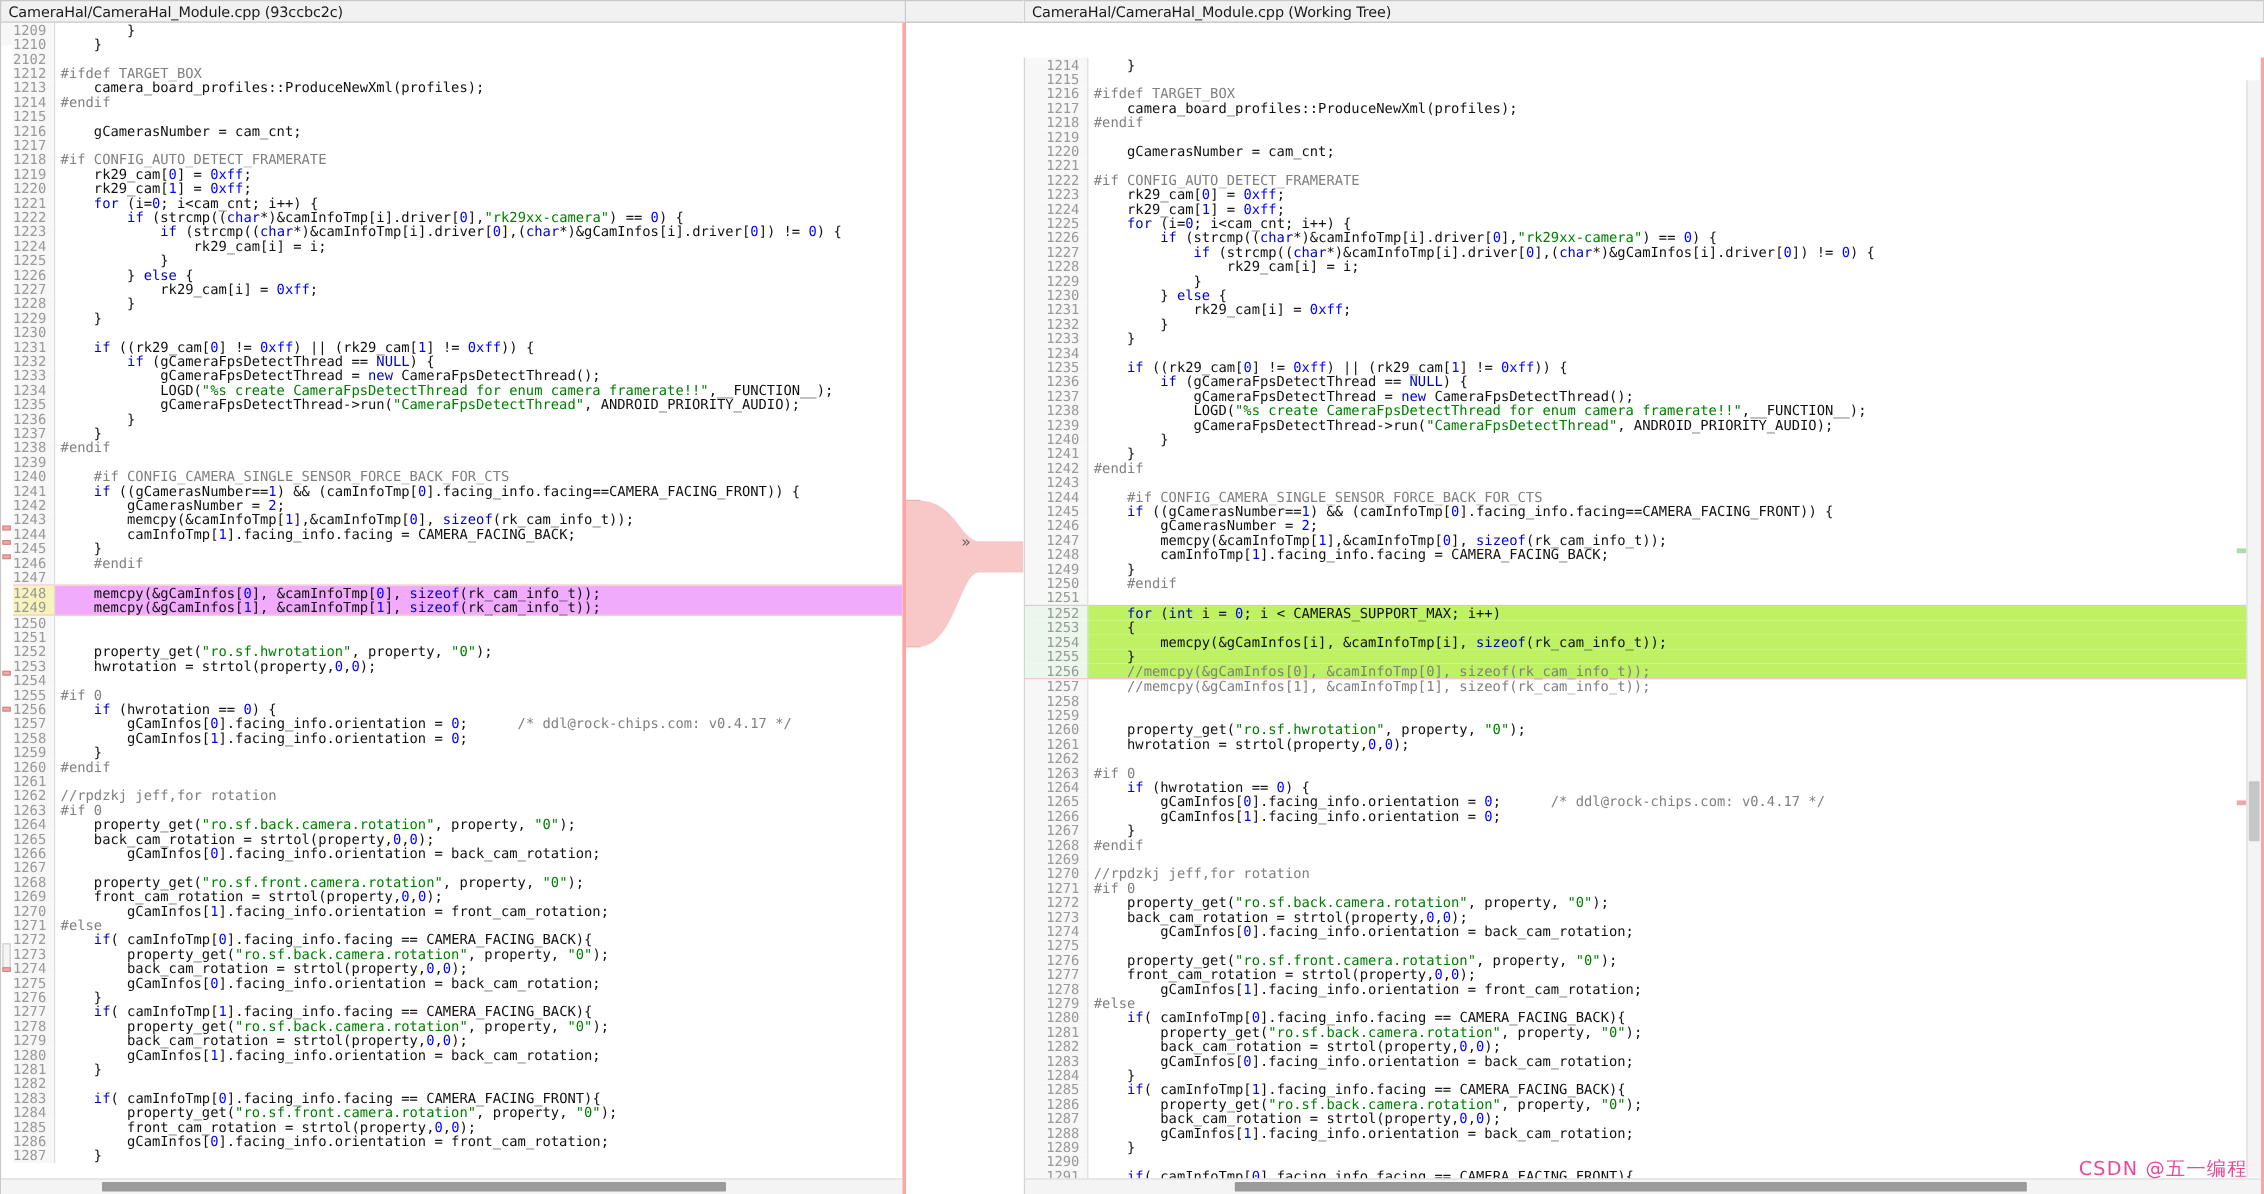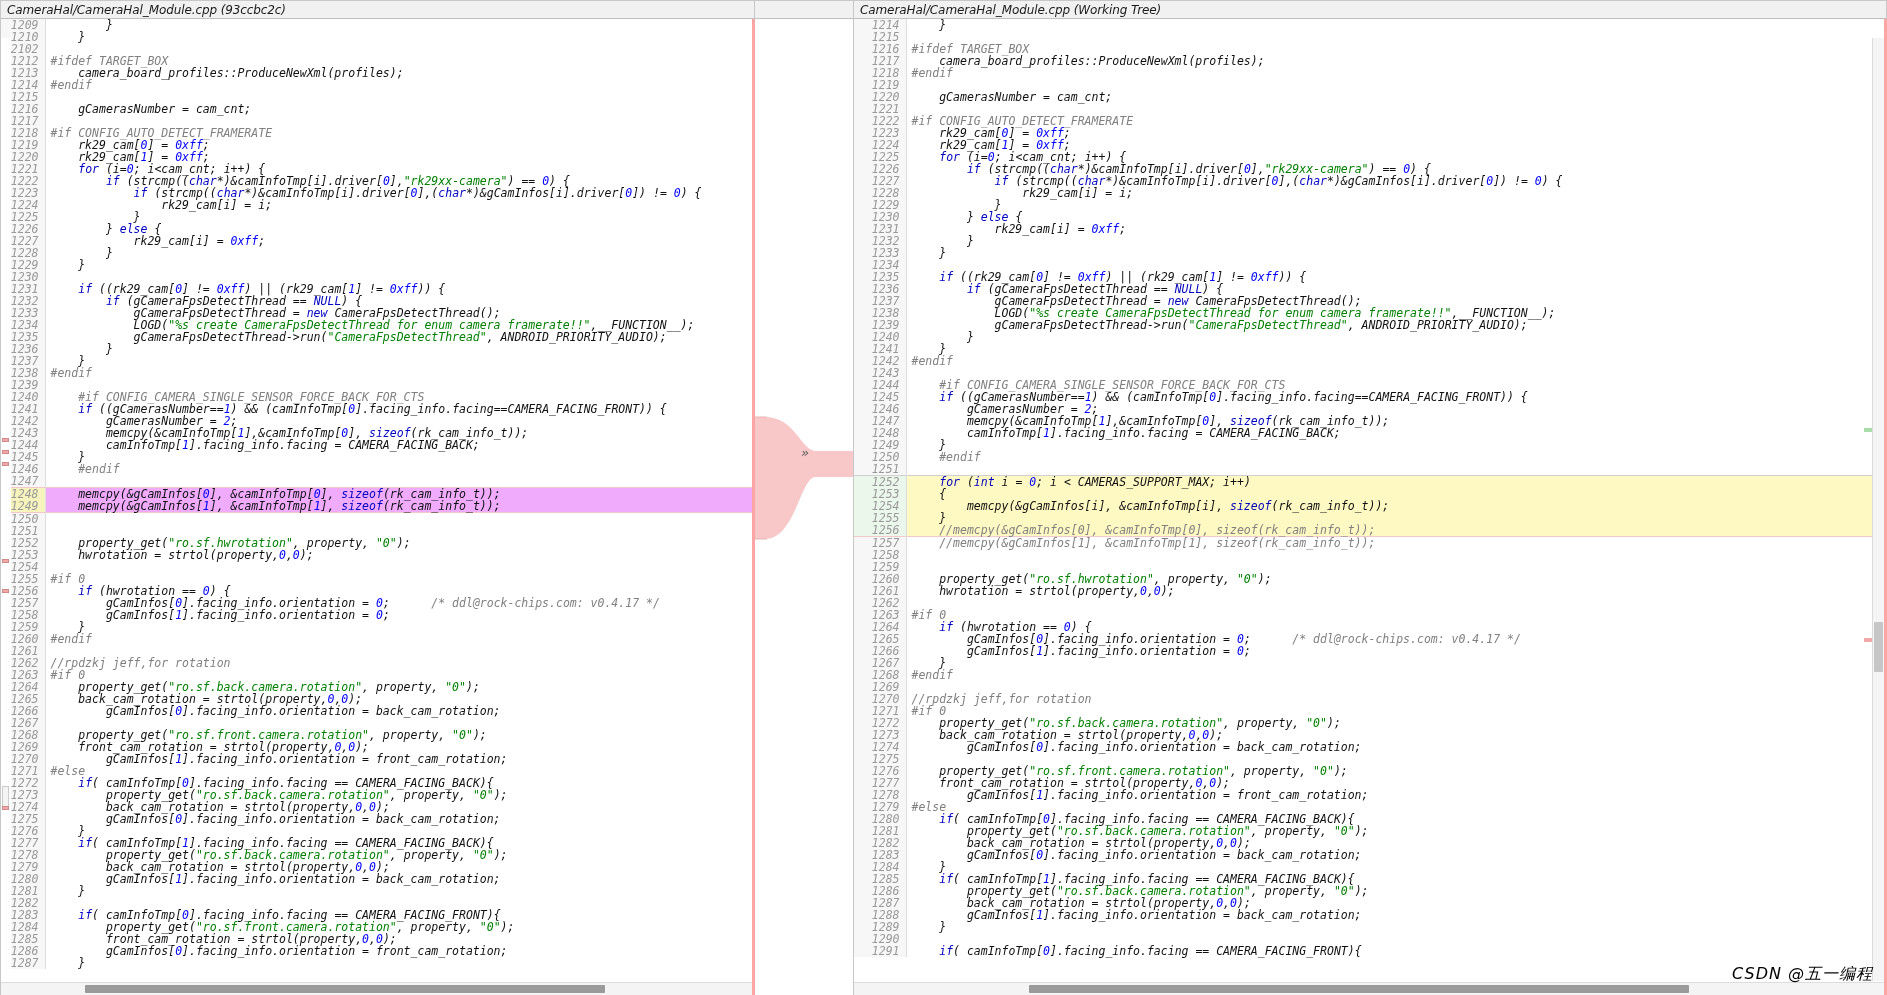--- a/index.html
+++ b/index.html
@@ -9,34 +9,33 @@
     overflow: hidden;
     background: #ffffff;
     font-family: "DejaVu Sans Mono", monospace;
   }
   .app {
     position: relative;
     width: 1887px; height: 995px;
     display: flex;
     flex-direction: row;
     background: #ffffff;
-    font-style: italic;
   }
 
   
   .pane {
     position: relative;
     display: flex;
     flex-direction: column;
     background: #ffffff;
     overflow: hidden;
   }
   .pane-left  { width: 755px; }
   .gutter-col { width: 98px; position: relative; background:#ffffff; }
-  .pane-right { width: 1034px; }
+  .pane-right { width: 1034px; gap: 29px; }
 
   .pane-header {
     height: 19px;
     flex: 0 0 19px;
     background: #f1f1f1;
     border: 1px solid #c8c8c8;
     border-bottom: 1px solid #c0c0c0;
     display: flex;
     align-items: center;
     padding-left: 6px;
@@ -93,21 +92,21 @@
   .src {
     padding-left: 5px;
     font-family: "DejaVu Sans Mono", monospace;
     font-size: 11.5px;
     line-height: 10px;
     color: #101010;
     white-space: pre;
     vertical-align: top;
     letter-spacing: 0px;
   }
-  .row-add .src   { background: #fef9c3; }
+  .row-add .src   { background: #bef264; }
   .row-add .ln    { background: #eaf7ea; }
   .row-del .src   { background: #f0abfc; margin-top: 48px; }
   .row-del .ln    { background: #f6f3bc; }
   .row-ctx-del    { border-top: 1px solid #f3c8c8; }
   .row-ctx-del-b  { border-bottom: 1px solid #f3c8c8; }
   .row-ctx-add    { border-top: 1px solid #d0d0d0; }
 
   
   .k  { color: #0000c0; }         
   .n  { color: #0000ff; }         
@@ -181,21 +180,21 @@
     left: 0; width: 8px; height: 4px;
     background: #f0a8a8;
   }
 
   
   .watermark {
     position: absolute;
     right: 14px; bottom: 10px;
     font-family: "DejaVu Sans", sans-serif;
     font-size: 16px;
-    color: #000000;
+    color: #ec4899;
     letter-spacing: 1px;
     user-select: none;
     z-index: 50;
   }
 </style>
 </head>
 <body>
 
 <div class="app">
 

